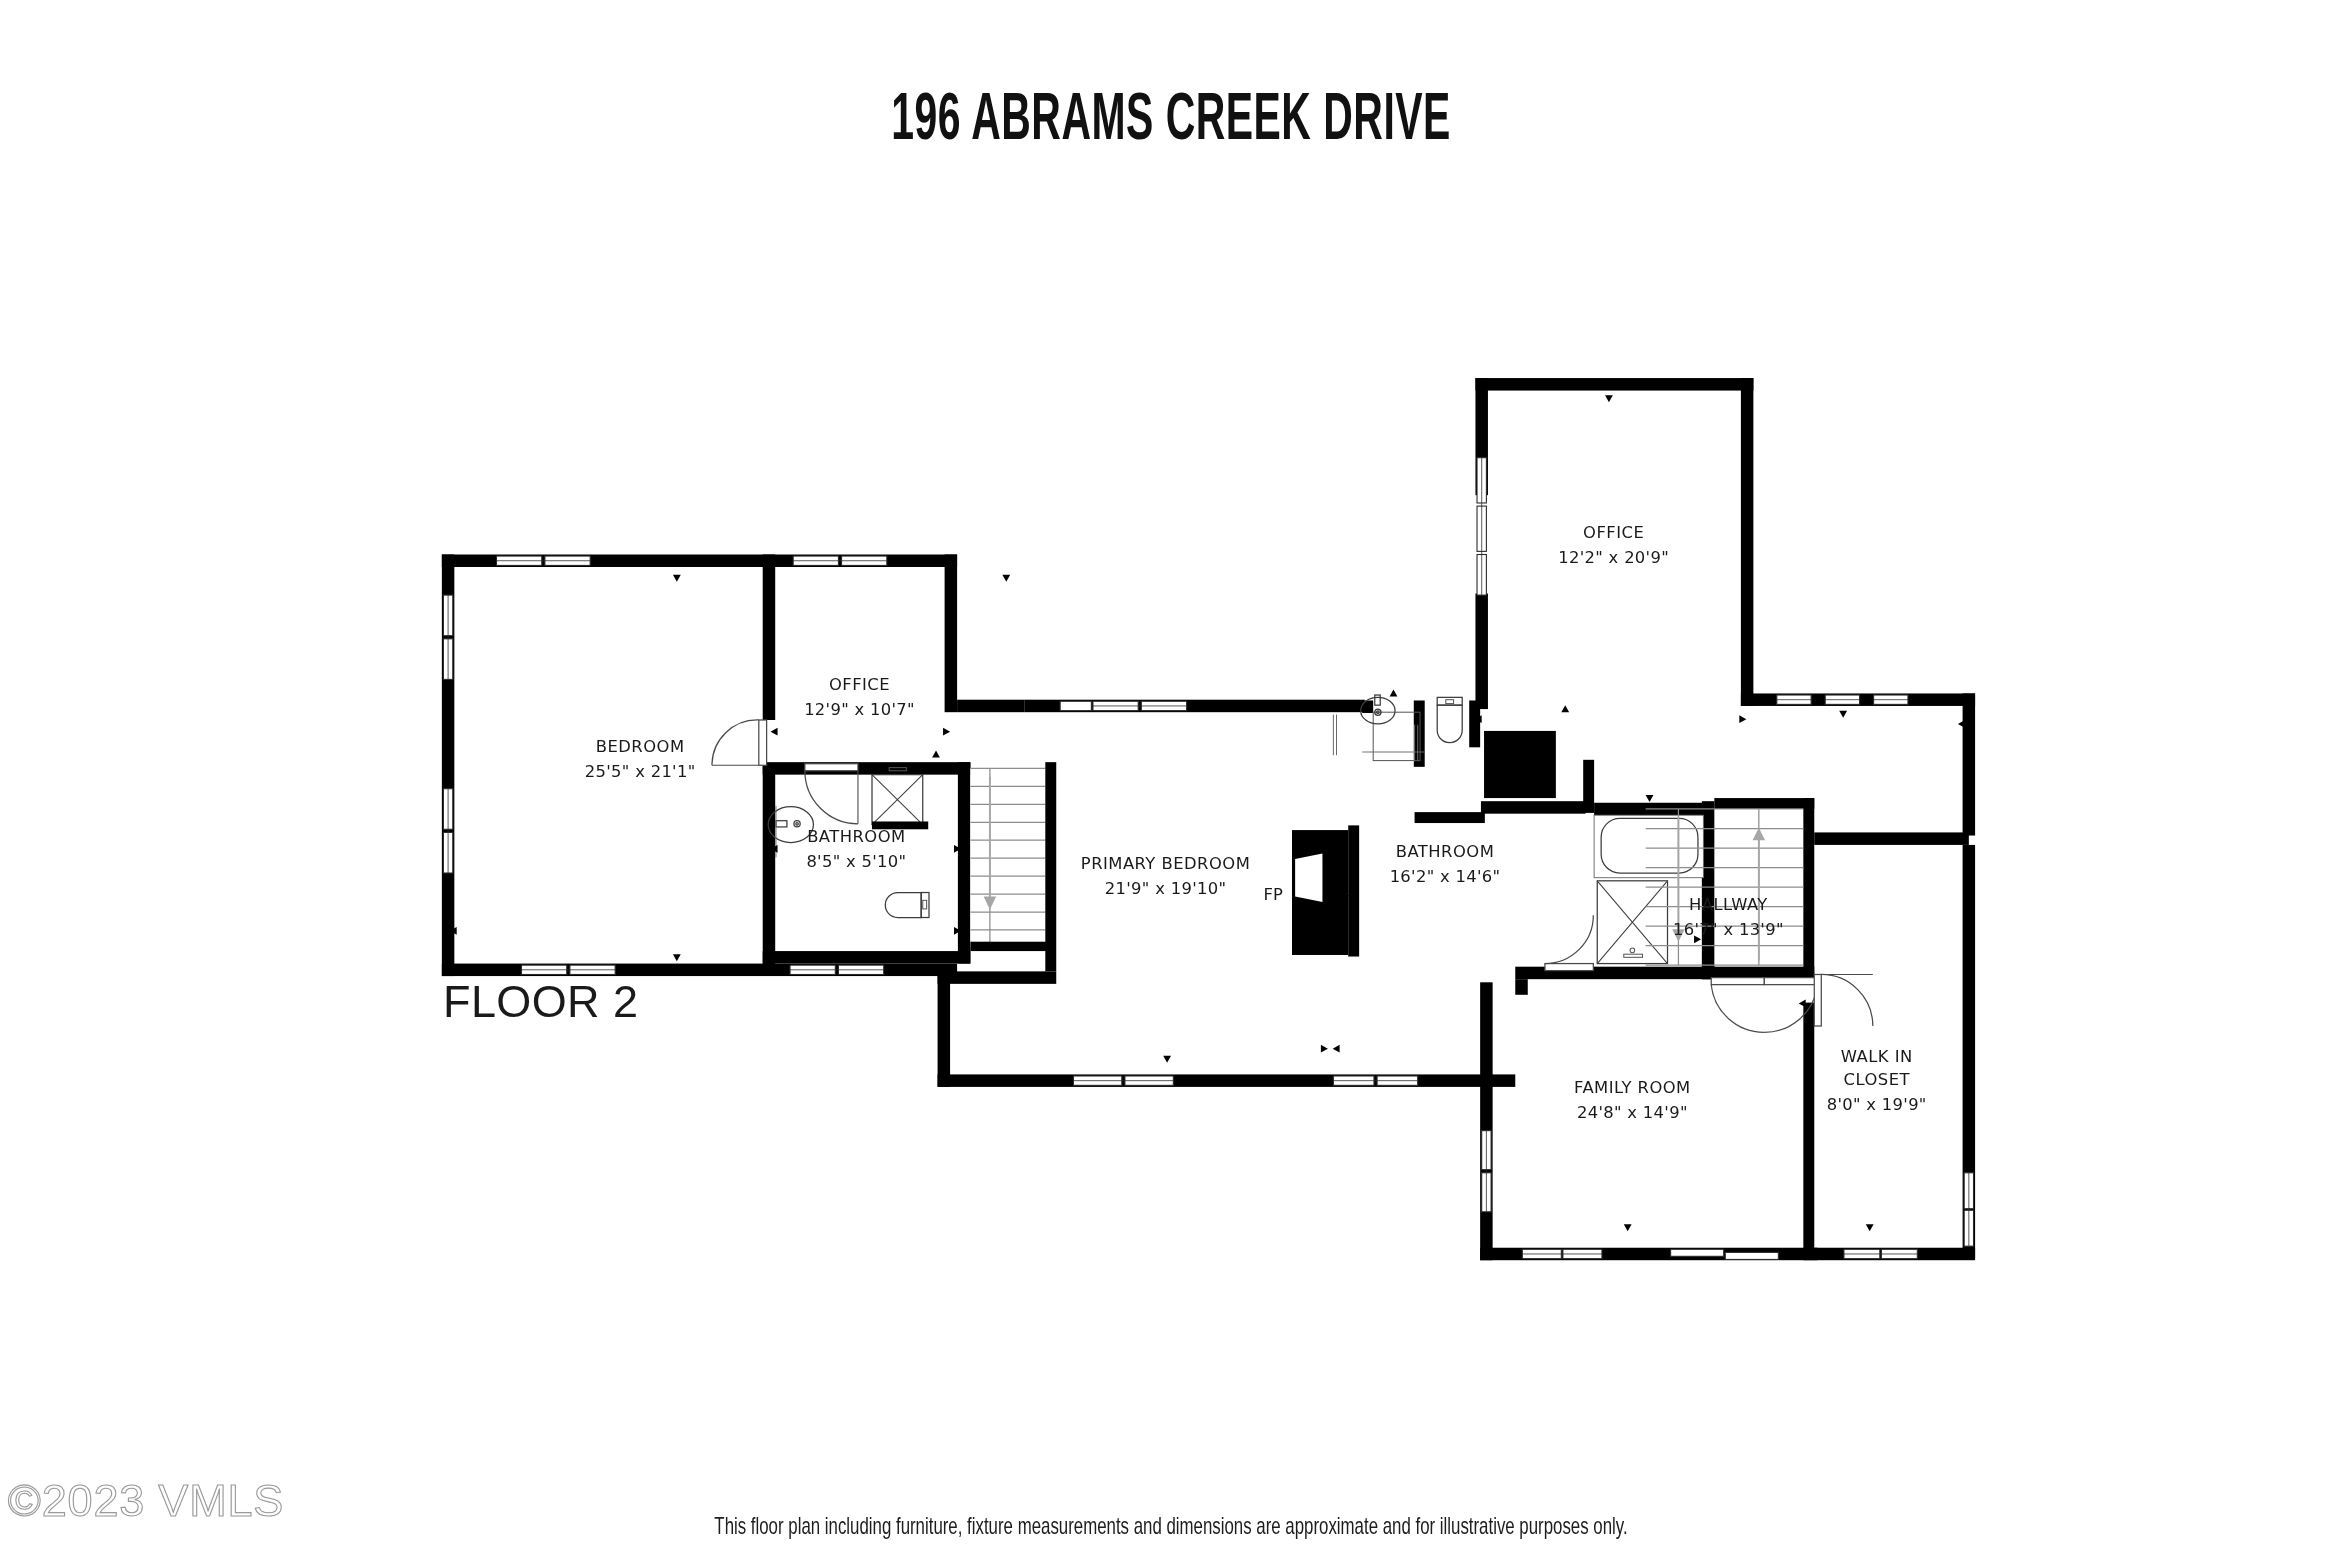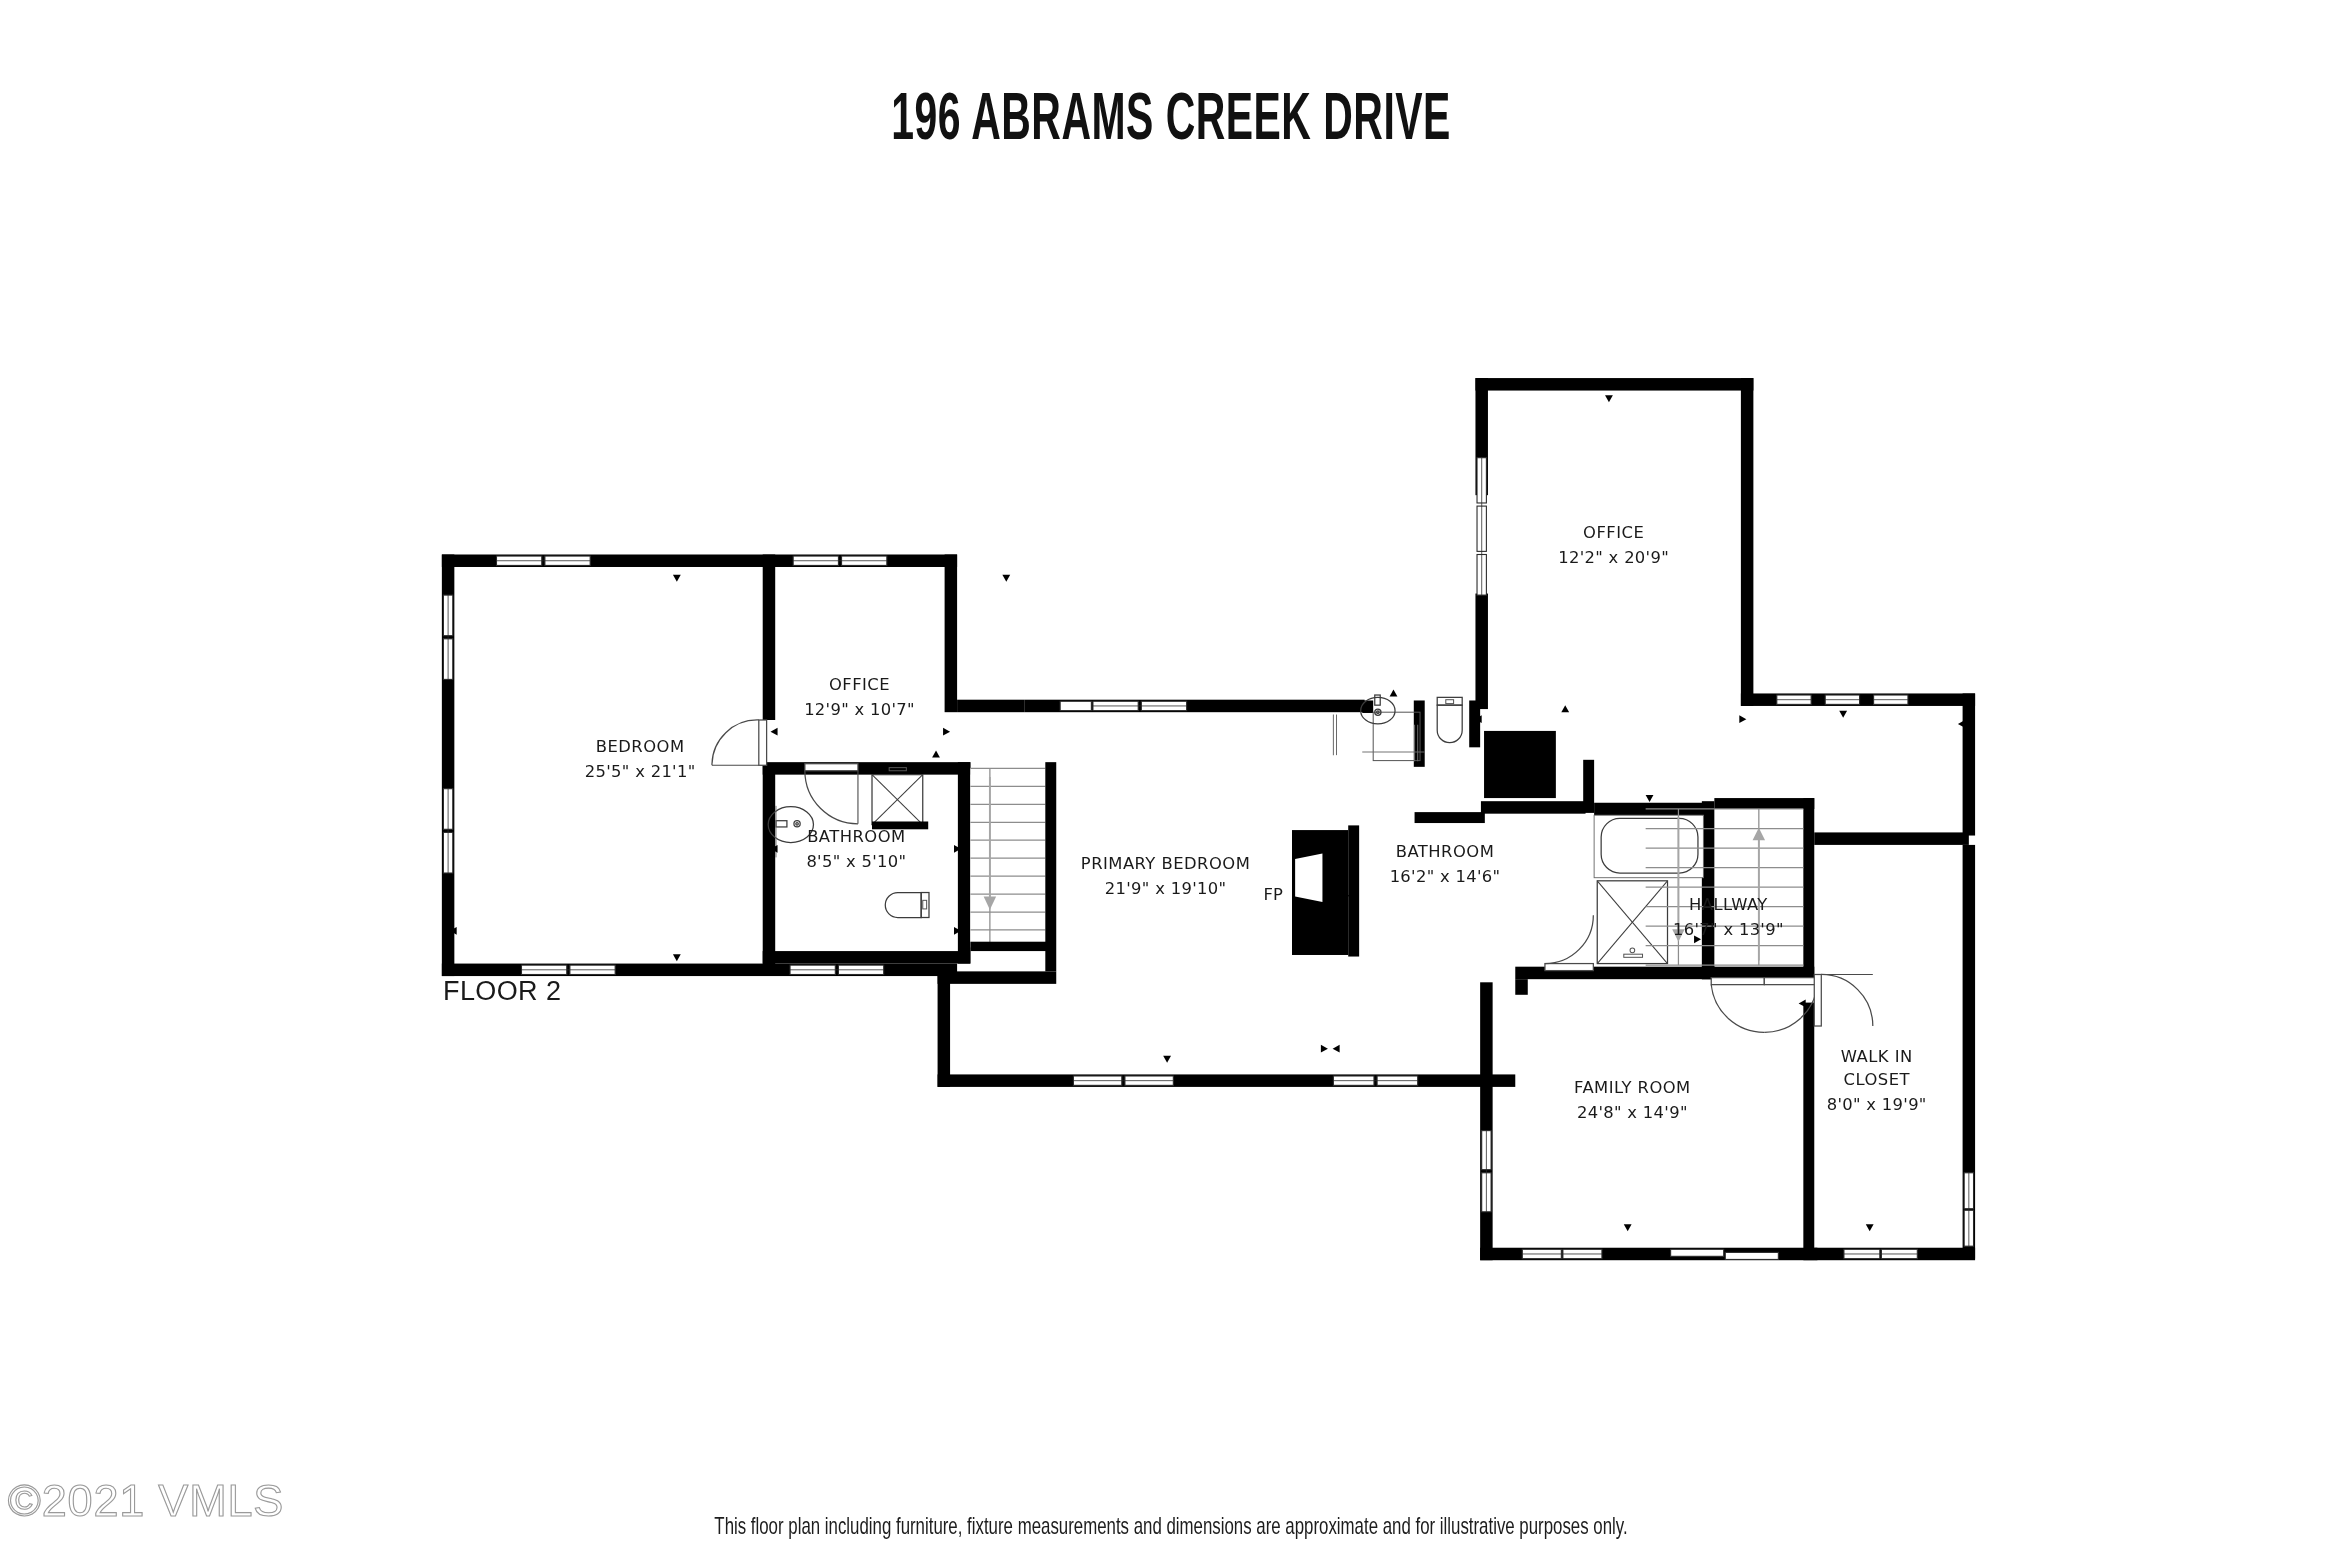--- a/index.html
+++ b/index.html
@@ -34,21 +34,21 @@
     left: 0;
     top: 0;
     width: 2342px;
     height: 1561px;
   }
   #floor-label {
     position: absolute;
     left: 443px;
     top: 976px;
     font-family: "Liberation Sans", sans-serif;
-    font-size: 27px;
+    font-size: 45px;
     color: #1a1a1a;
     letter-spacing: 0.4px;
   }
   #watermark {
     position: absolute;
     left: 7.8px;
     top: 1475px;
     font-family: "Liberation Sans Narrow", "Liberation Sans", sans-serif;
     font-size: 45px;
     letter-spacing: 0.8px;
@@ -491,16 +491,16 @@
       <text class="rm-label" x="2404" y="1390">CLOSET</text>
       <text class="rm-dim" x="2404" y="1421">8'0" x 19'9"</text>
     </g>
   </g>
 
 </svg>
 </div>
 
 <div id="floor-label">FLOOR 2</div>
 
-<div id="watermark">©2021 VMLS</div>
+<div id="watermark">©2023 VMLS</div>
 
 <div id="footer-note">This floor plan including furniture, fixture measurements and dimensions are approximate and for illustrative purposes only.</div>
 
 
 </body></html>

